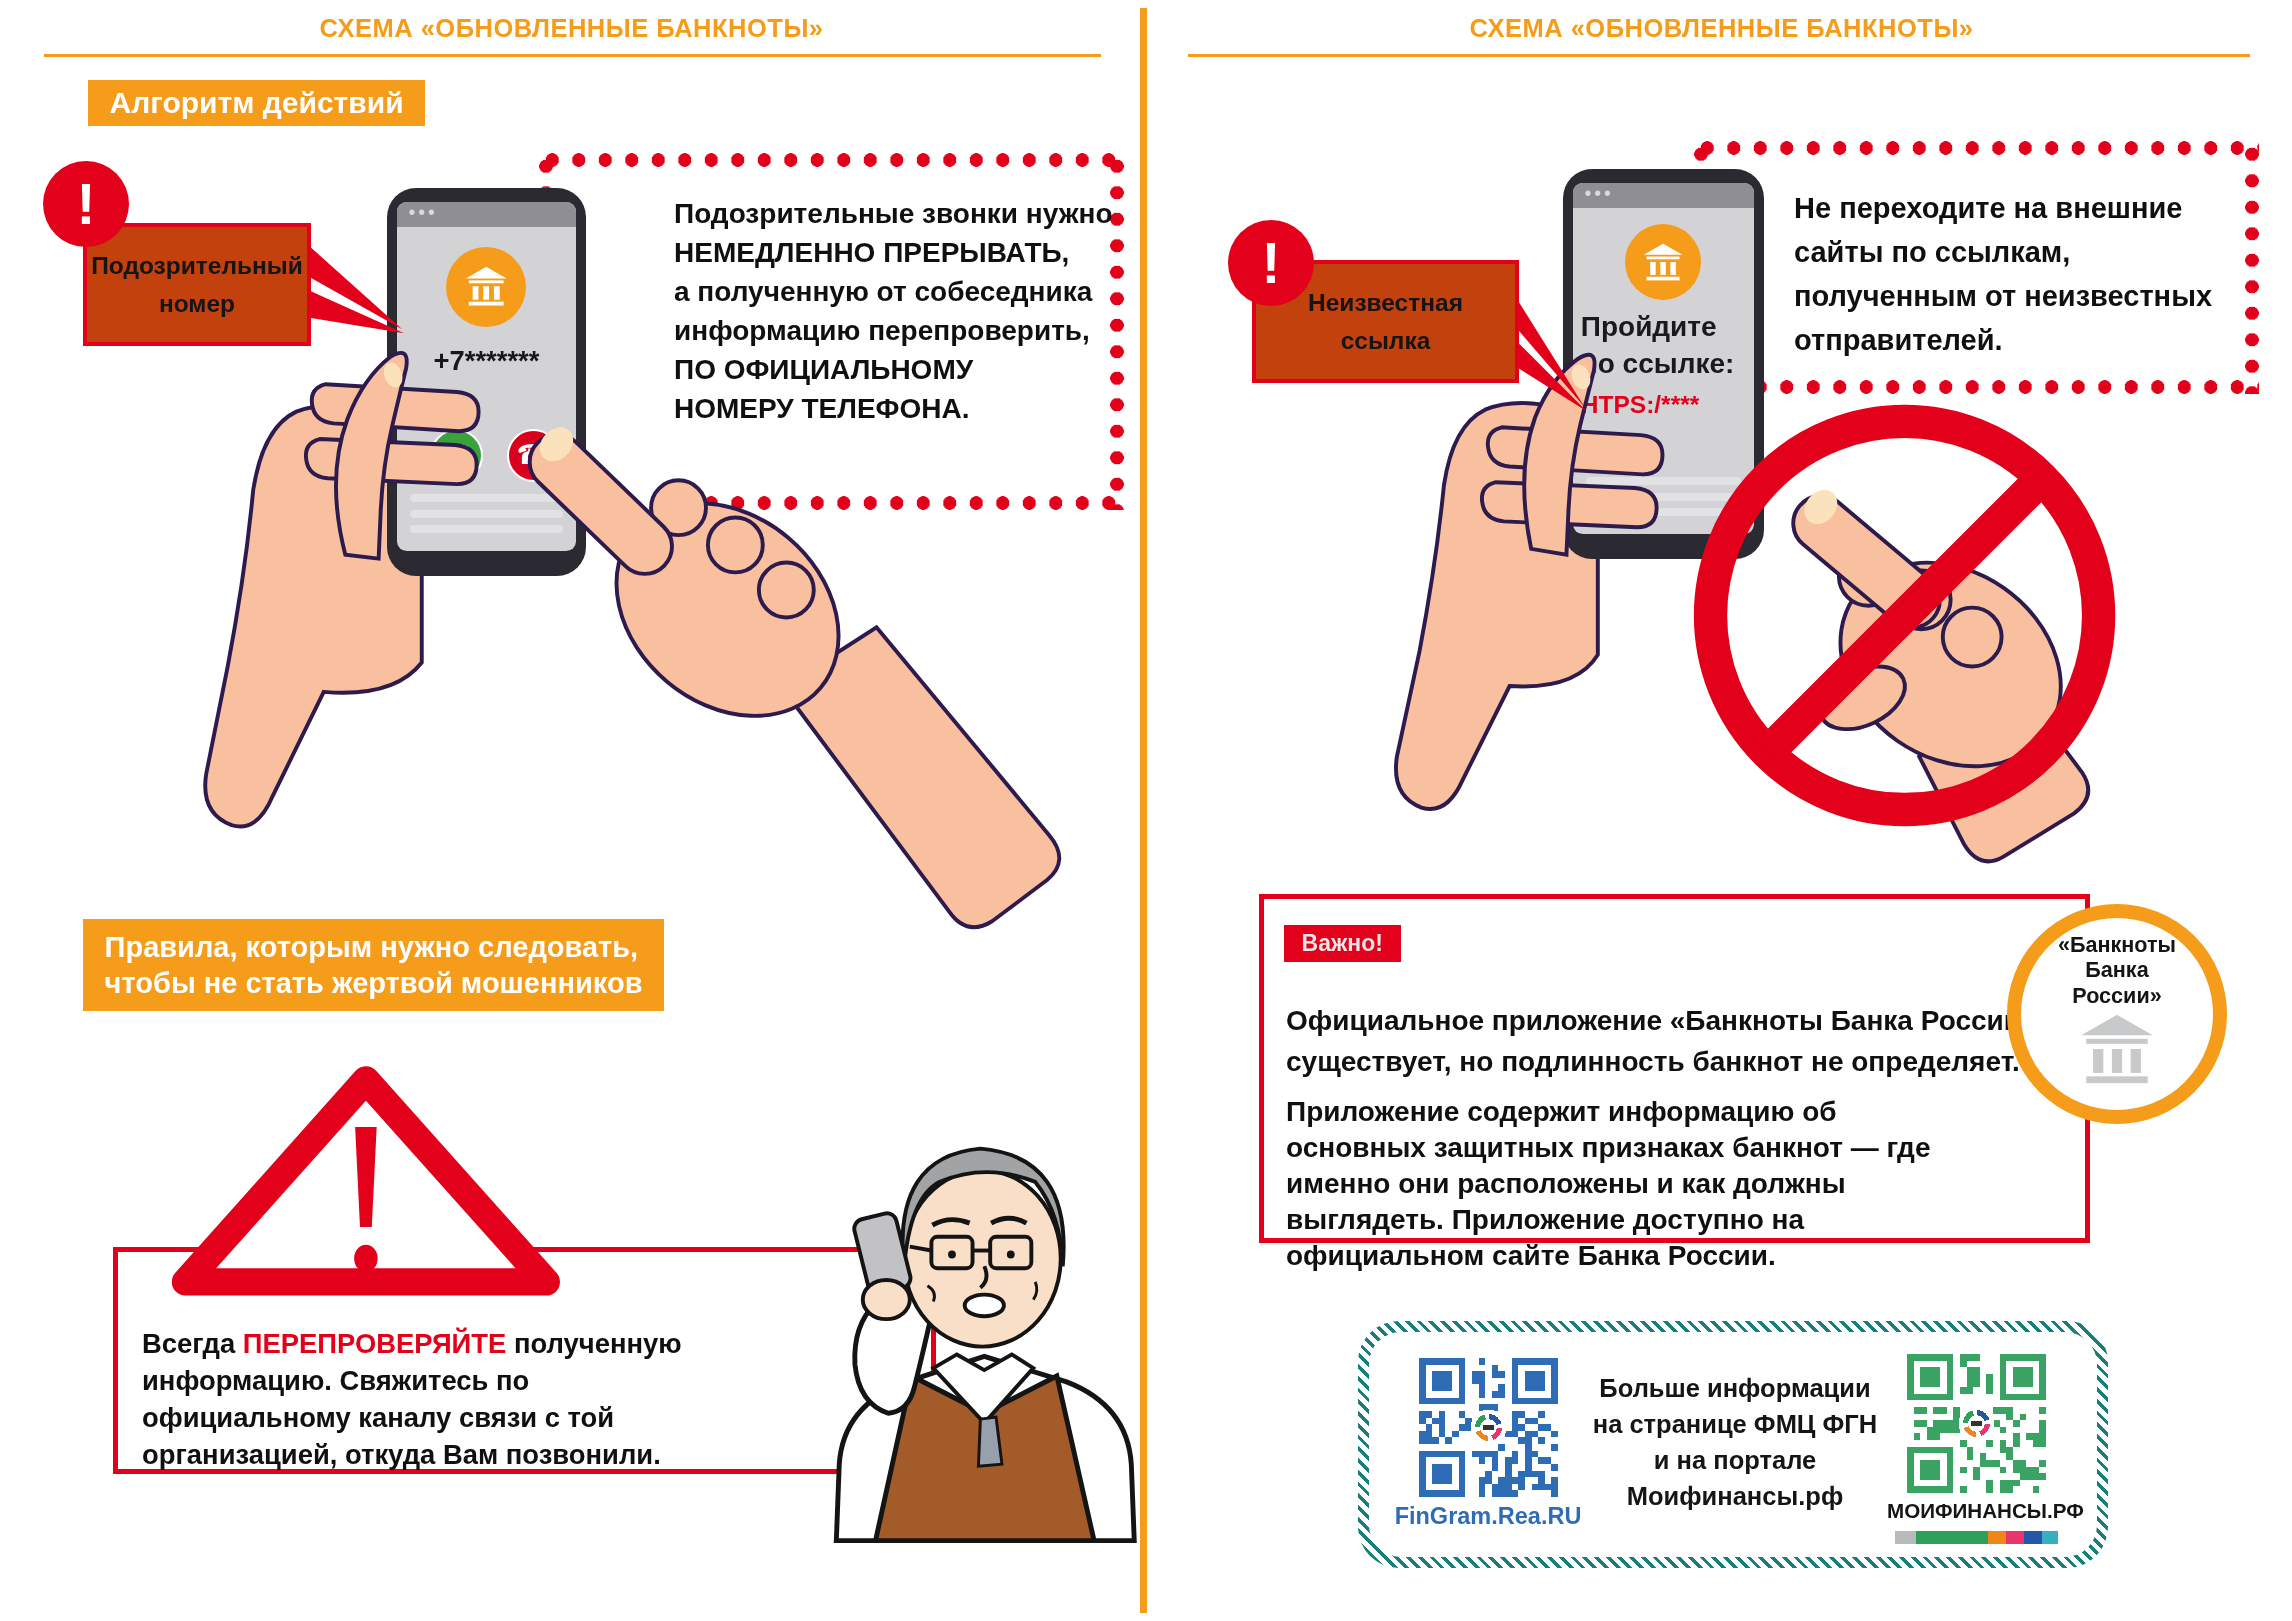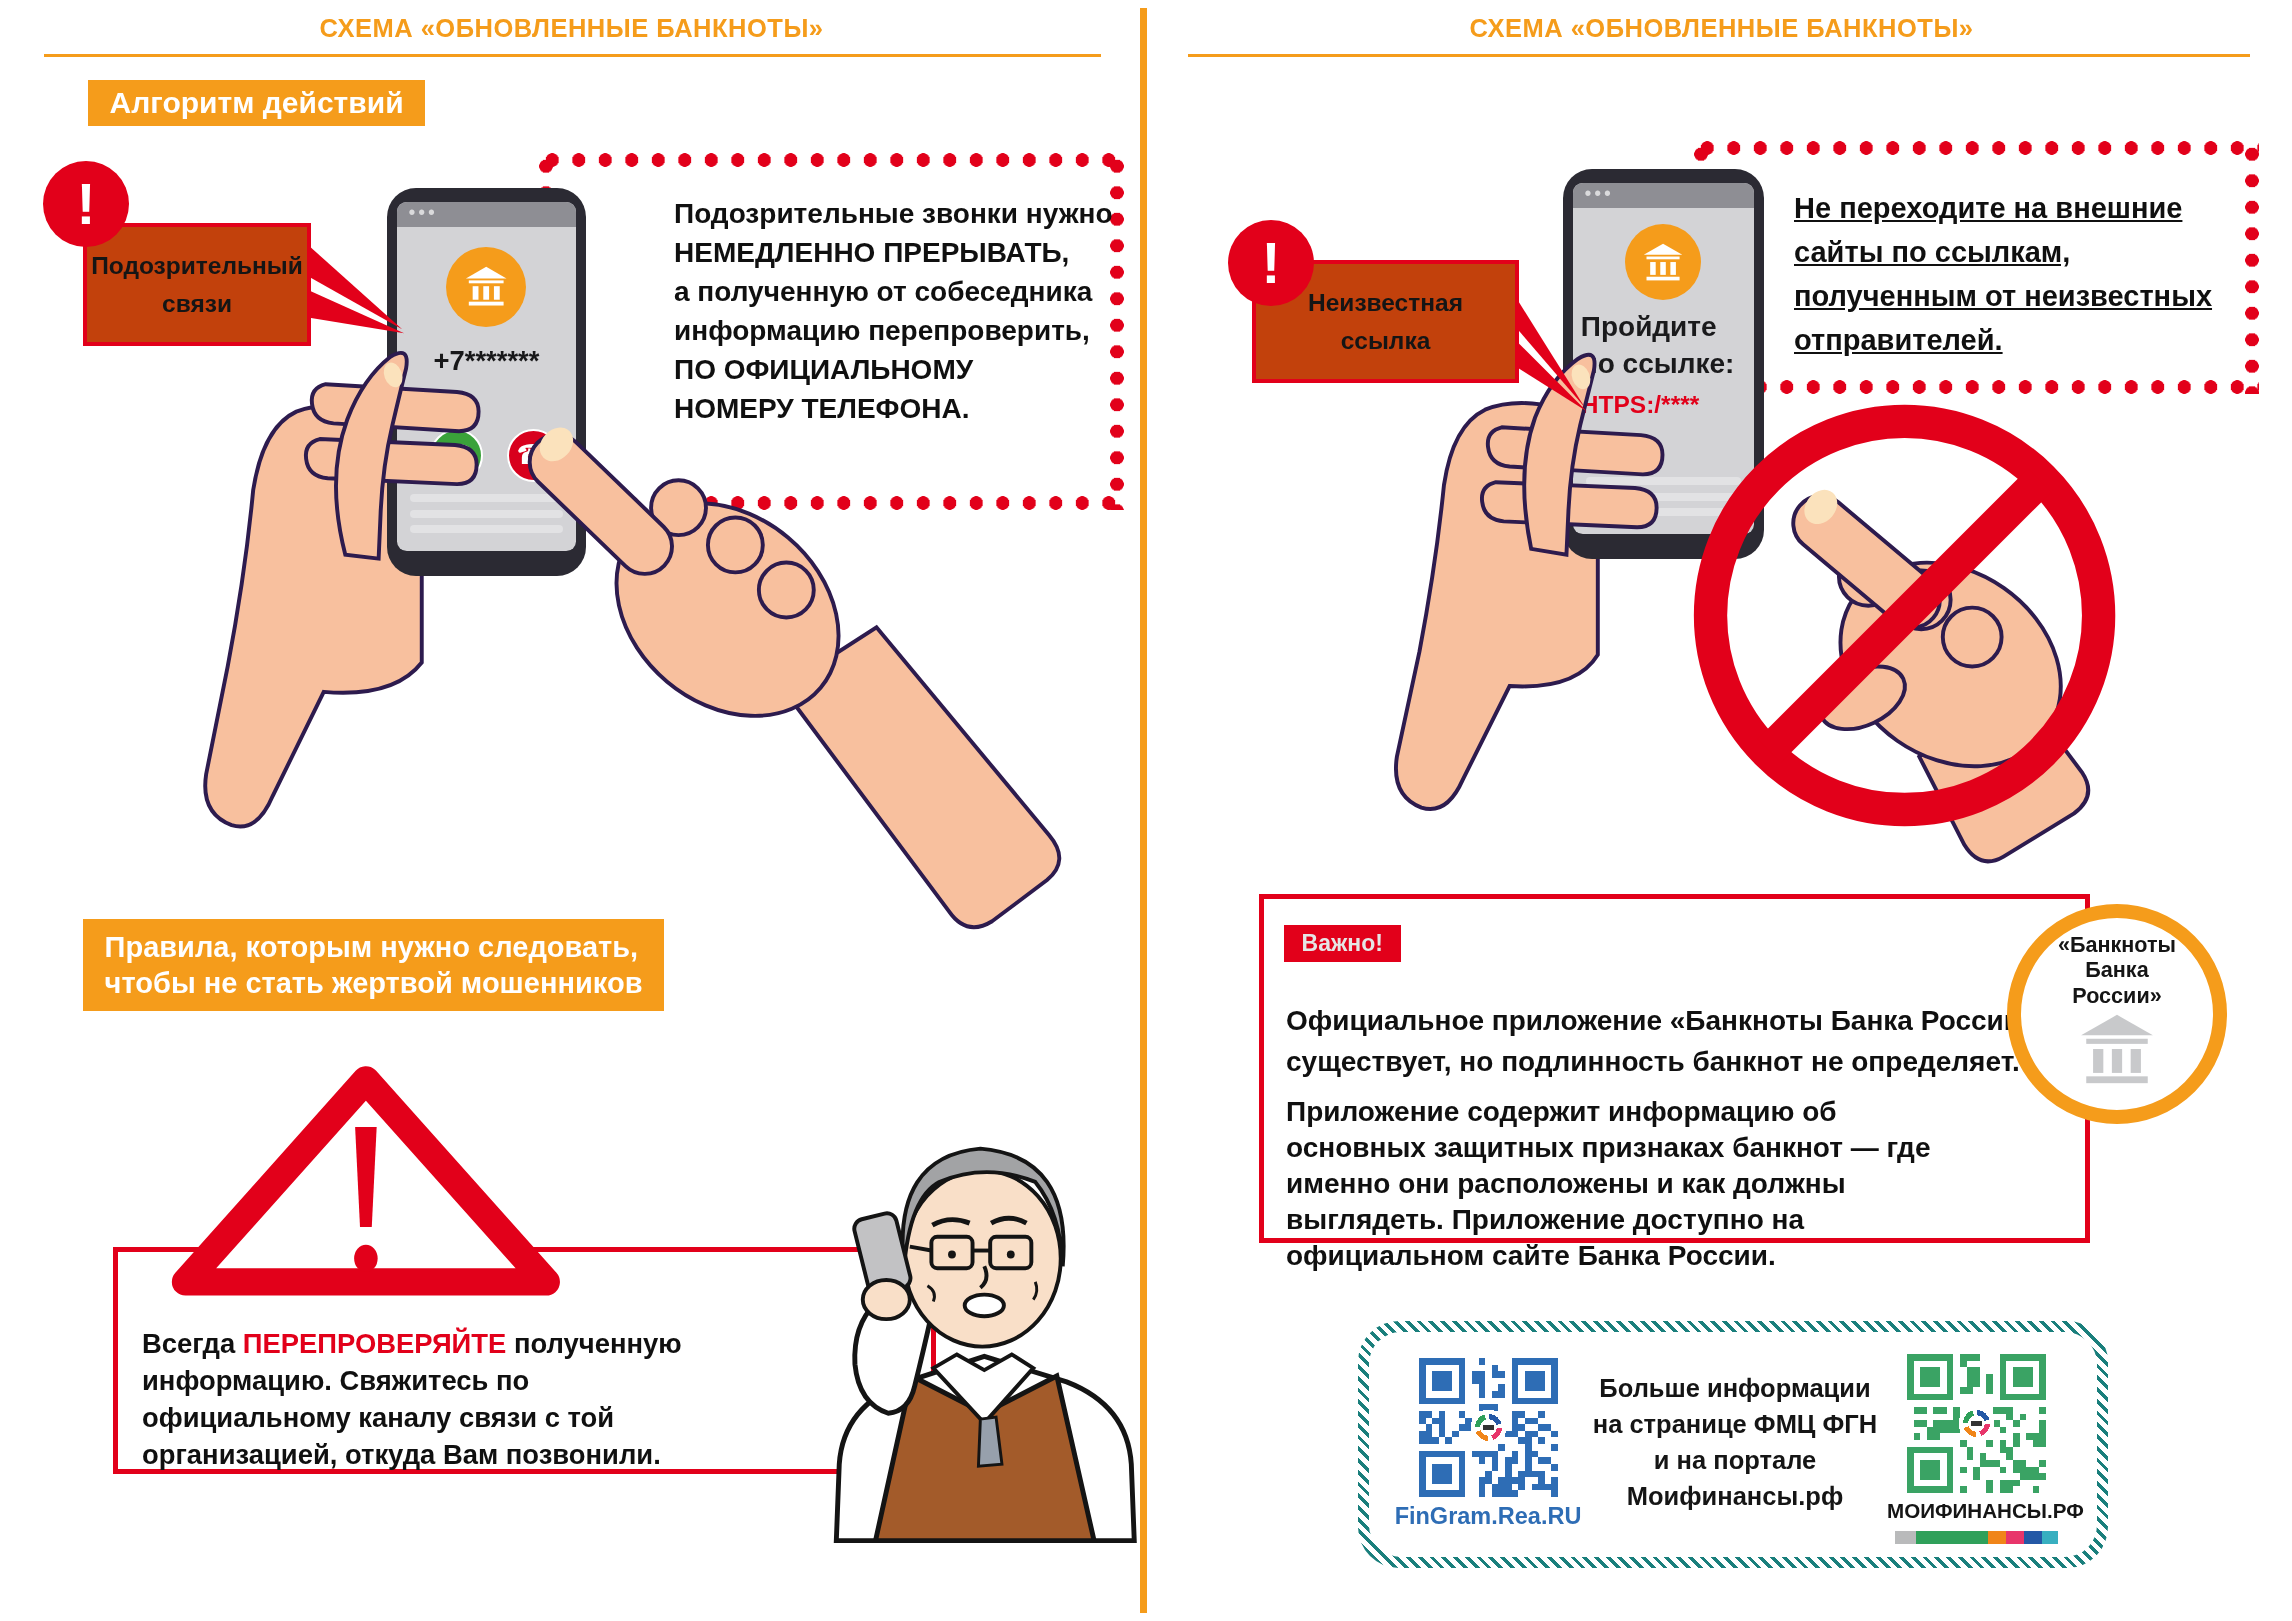--- a/index.html
+++ b/index.html
@@ -37,21 +37,21 @@
   .phonenum{position:absolute;left:0;width:100%;text-align:center;font-weight:700;font-size:27.4px;color:#18181A;}
   .ptext{position:absolute;left:8px;top:125px;font-weight:700;font-size:28px;line-height:37px;color:#1A1A1C;}
 
   .callout{background:#c2410c;border:4.9px solid var(--red);display:flex;flex-direction:column;
           align-items:center;justify-content:center;font-weight:700;font-size:24.5px;
           color:#151515;line-height:1.55;text-align:center;}
   .exclaim{width:86px;height:86px;border-radius:50%;background:var(--red);color:#fff;
           font-weight:700;font-size:57px;display:flex;align-items:center;justify-content:center;}
 
   .adv div{font-weight:700;font-size:28px;line-height:39px;white-space:nowrap;color:#101010;}
-  .advR div{font-weight:700;font-size:29px;line-height:44px;white-space:nowrap;color:#101010;text-decoration:underline;}
+  .advR div{font-weight:700;font-size:29px;line-height:44px;white-space:nowrap;color:#101010;}
   .red{color:var(--red);}
 
   .orangebox{background:var(--orange);color:#fff;font-weight:700;font-size:29px;line-height:36px;padding:9.8px 21.6px;}
   .redbox{background:#fff;border:5.9px solid var(--red);}
   .rulestext{font-weight:700;font-size:27.4px;line-height:37px;color:#101010;}
 
   .implabel{background:var(--red);color:#e5e5e5;font-weight:700;font-size:23px;padding:4.9px 17.6px;display:inline-block;}
   .imptext{font-weight:700;font-size:28px;color:#101010;}
 
   .badge{width:220px;height:220px;border-radius:50%;background:#fff;border:14.7px solid var(--orange);
@@ -237,21 +237,21 @@
     </g>
 
     <g fill="#E2001A">
       <polygon points="1543,298 1617,416 1543,330"></polygon>
       <polygon points="1543,344 1619,420 1543,372"></polygon>
     </g>
   </svg>
 
   <div class="abs callout z6" style="left:83px;top:223px;width:228px;height:123px;">
     <div>Подозрительный</div>
-    <div>связи</div>
+    <div>номер</div>
   </div>
   <div class="abs exclaim z6" style="left:43px;top:161px;">!</div>
 
   <div class="abs orangebox z2" style="left:83px;top:919px;">
     <div>Правила, которым нужно следовать,</div>
     <div>чтобы не стать жертвой мошенников</div>
   </div>
 
   <div class="abs redbox z1" style="left:113px;top:1247px;width:823px;height:227px;"></div>
   <div class="abs rulestext z2" style="left:142px;top:1325px;width:564px;">

